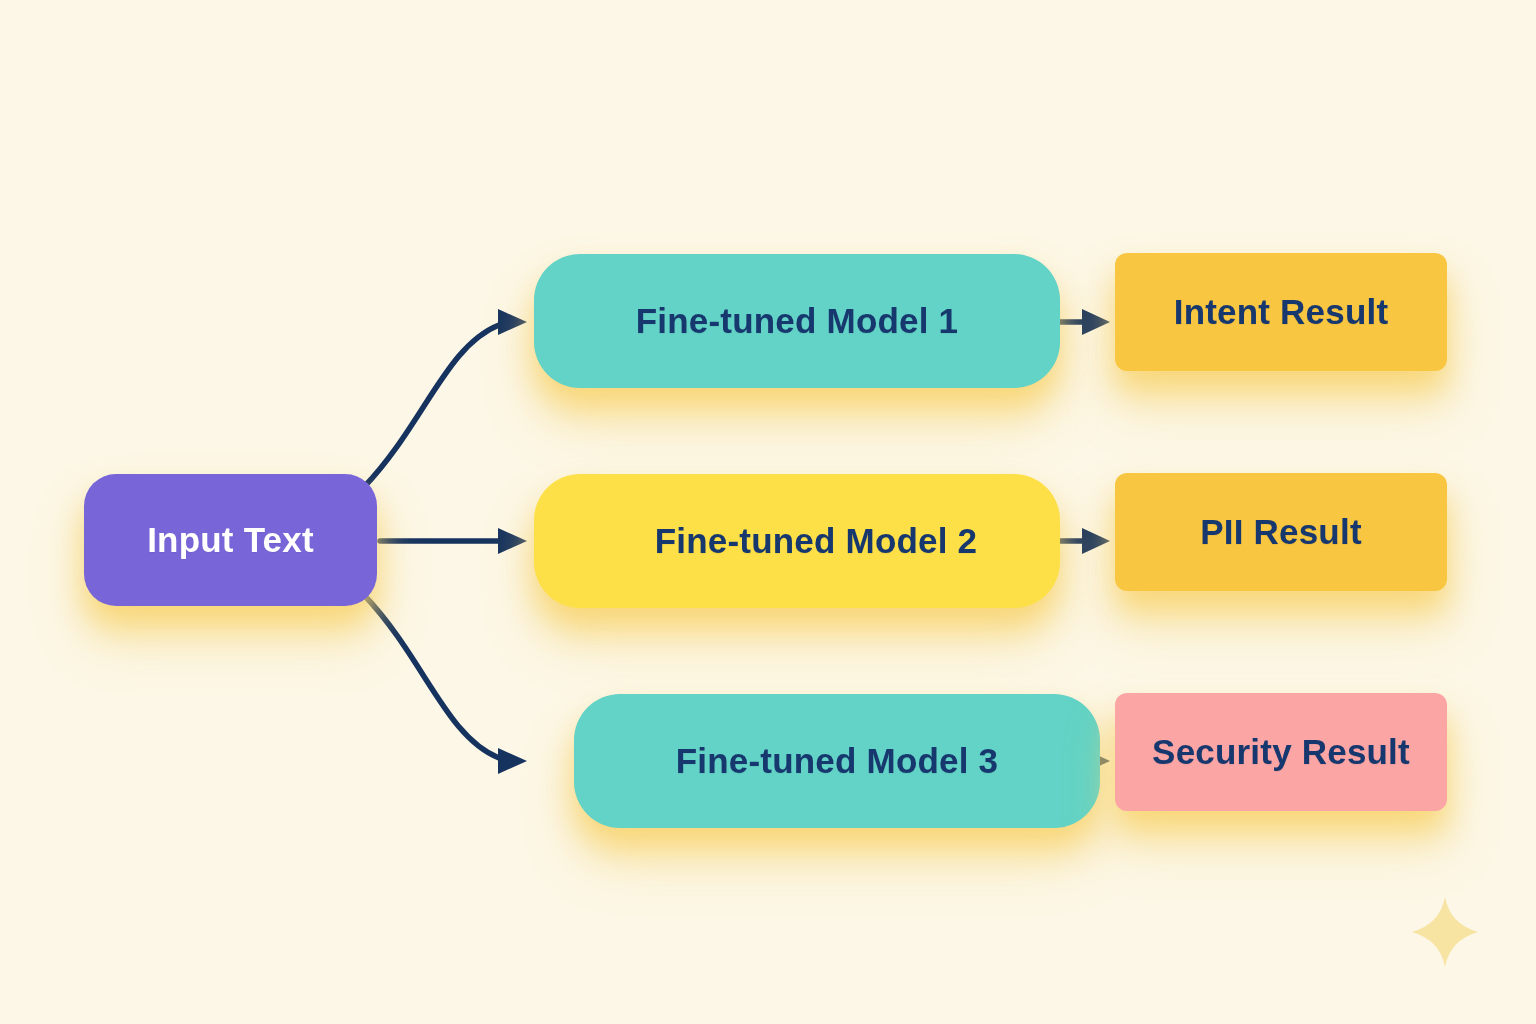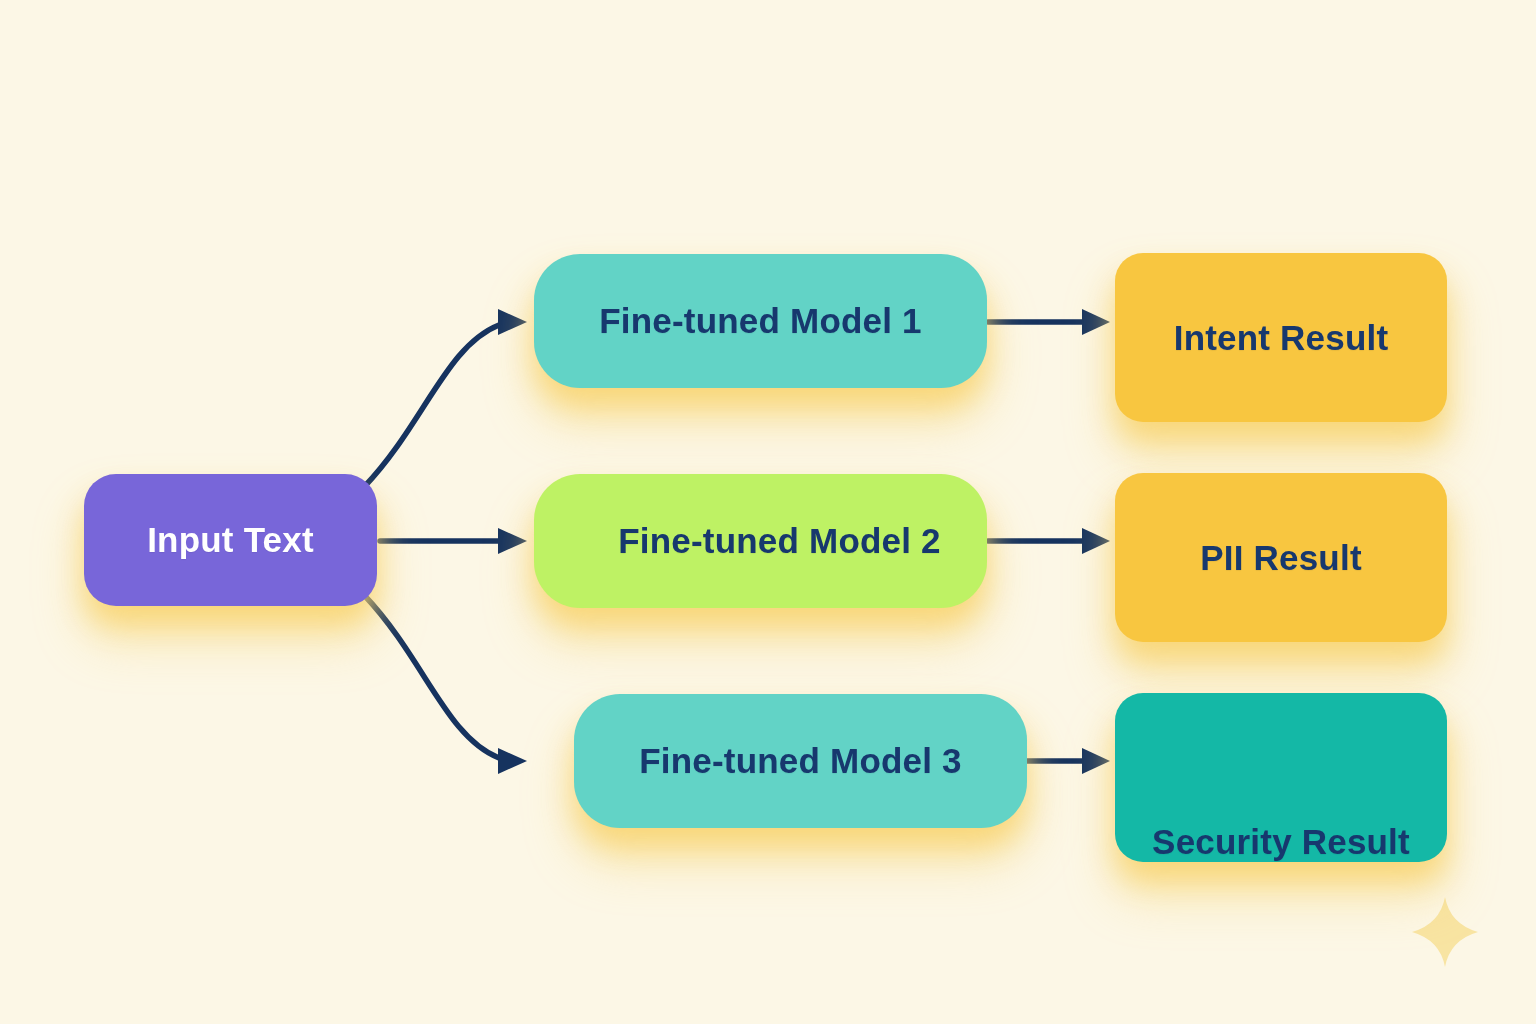--- a/index.html
+++ b/index.html
@@ -39,31 +39,31 @@
     text-shadow: 0 1px 1px rgba(0,0,0,0.06);
   }
   .node-input {
     left: 84px; top: 474px;
     width: 293px; height: 132px;
     border-radius: 42px;
     font-size: 35px;
   }
   .node-model {
     left: 534px;
-    width: 453px; height: 134px;
+    width: 526px; height: 134px;
     border-radius: 46px;
     font-size: 35px;
   }
   .node-model-1 { top: 254px; }
   .node-model-2 { top: 474px; }
   .node-model-3 { top: 694px; }
   .node-result {
     left: 1115px;
-    width: 332px; height: 169px;
-    border-radius: 28px;
+    width: 332px; height: 118px;
+    border-radius: 12px;
     font-size: 35px;
   }
   .node-result-1 { top: 253px; }
   .node-result-2 { top: 473px; }
   .node-result-3 { top: 693px; }
   .edge-path {
     fill: none;
     stroke-width: 5.5;
     stroke-linecap: round;
   }
@@ -109,33 +109,33 @@
   </svg>
 
   <div class="node node-input" style="background-color: rgb(120, 102, 217); color: rgb(255, 255, 255); border-radius: 32px;">
     <span class="node-label">Input Text</span>
   </div>
 
   <div class="node node-model node-model-1" style="background-color: rgb(98, 211, 198); color: rgb(23, 56, 110);">
     <span class="node-label">Fine-tuned Model 1</span>
   </div>
 
-  <div class="node node-model node-model-2" style="background-color: #bef264; color: rgb(23, 56, 110); padding-left: 38px;">
+  <div class="node node-model node-model-2" style="background-color: #fde047; color: rgb(23, 56, 110); padding-left: 38px;">
     <span class="node-label">Fine-tuned Model 2</span>
   </div>
 
   <div class="node node-model node-model-3" style="background-color: rgb(98, 211, 198); color: rgb(23, 56, 110); margin-left: 40px;">
     <span class="node-label">Fine-tuned Model 3</span>
   </div>
 
   <div class="node node-result node-result-1" style="background-color: rgb(248, 198, 64); color: rgb(23, 56, 110);">
     <span class="node-label">Intent Result</span>
   </div>
 
   <div class="node node-result node-result-2" style="background-color: rgb(248, 198, 64); color: rgb(23, 56, 110);">
     <span class="node-label">PII Result</span>
   </div>
 
-  <div class="node node-result node-result-3" style="background-color: #14b8a6; color: rgb(23, 56, 110); align-items: flex-end;">
+  <div class="node node-result node-result-3" style="background-color: #fca5a5; color: rgb(23, 56, 110);">
     <span class="node-label">Security Result</span>
   </div>
 
 </div>
 
 </body></html>

